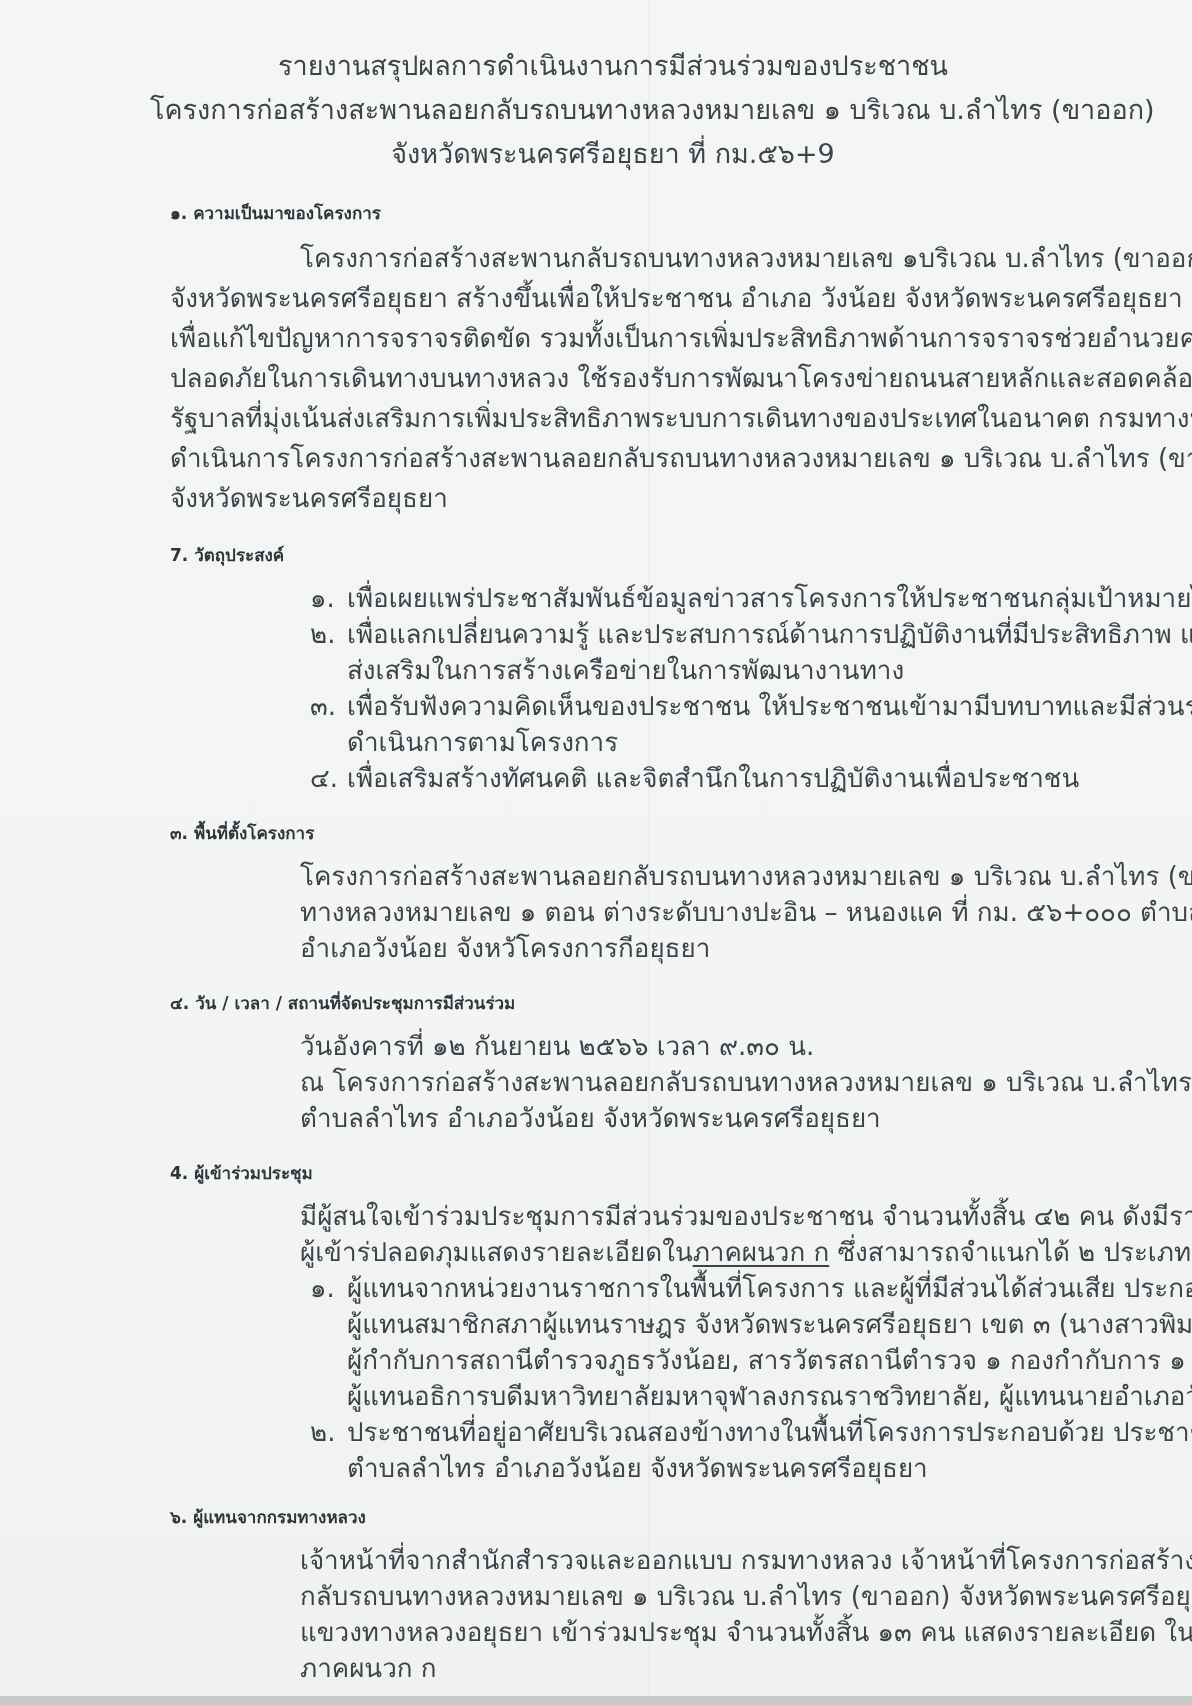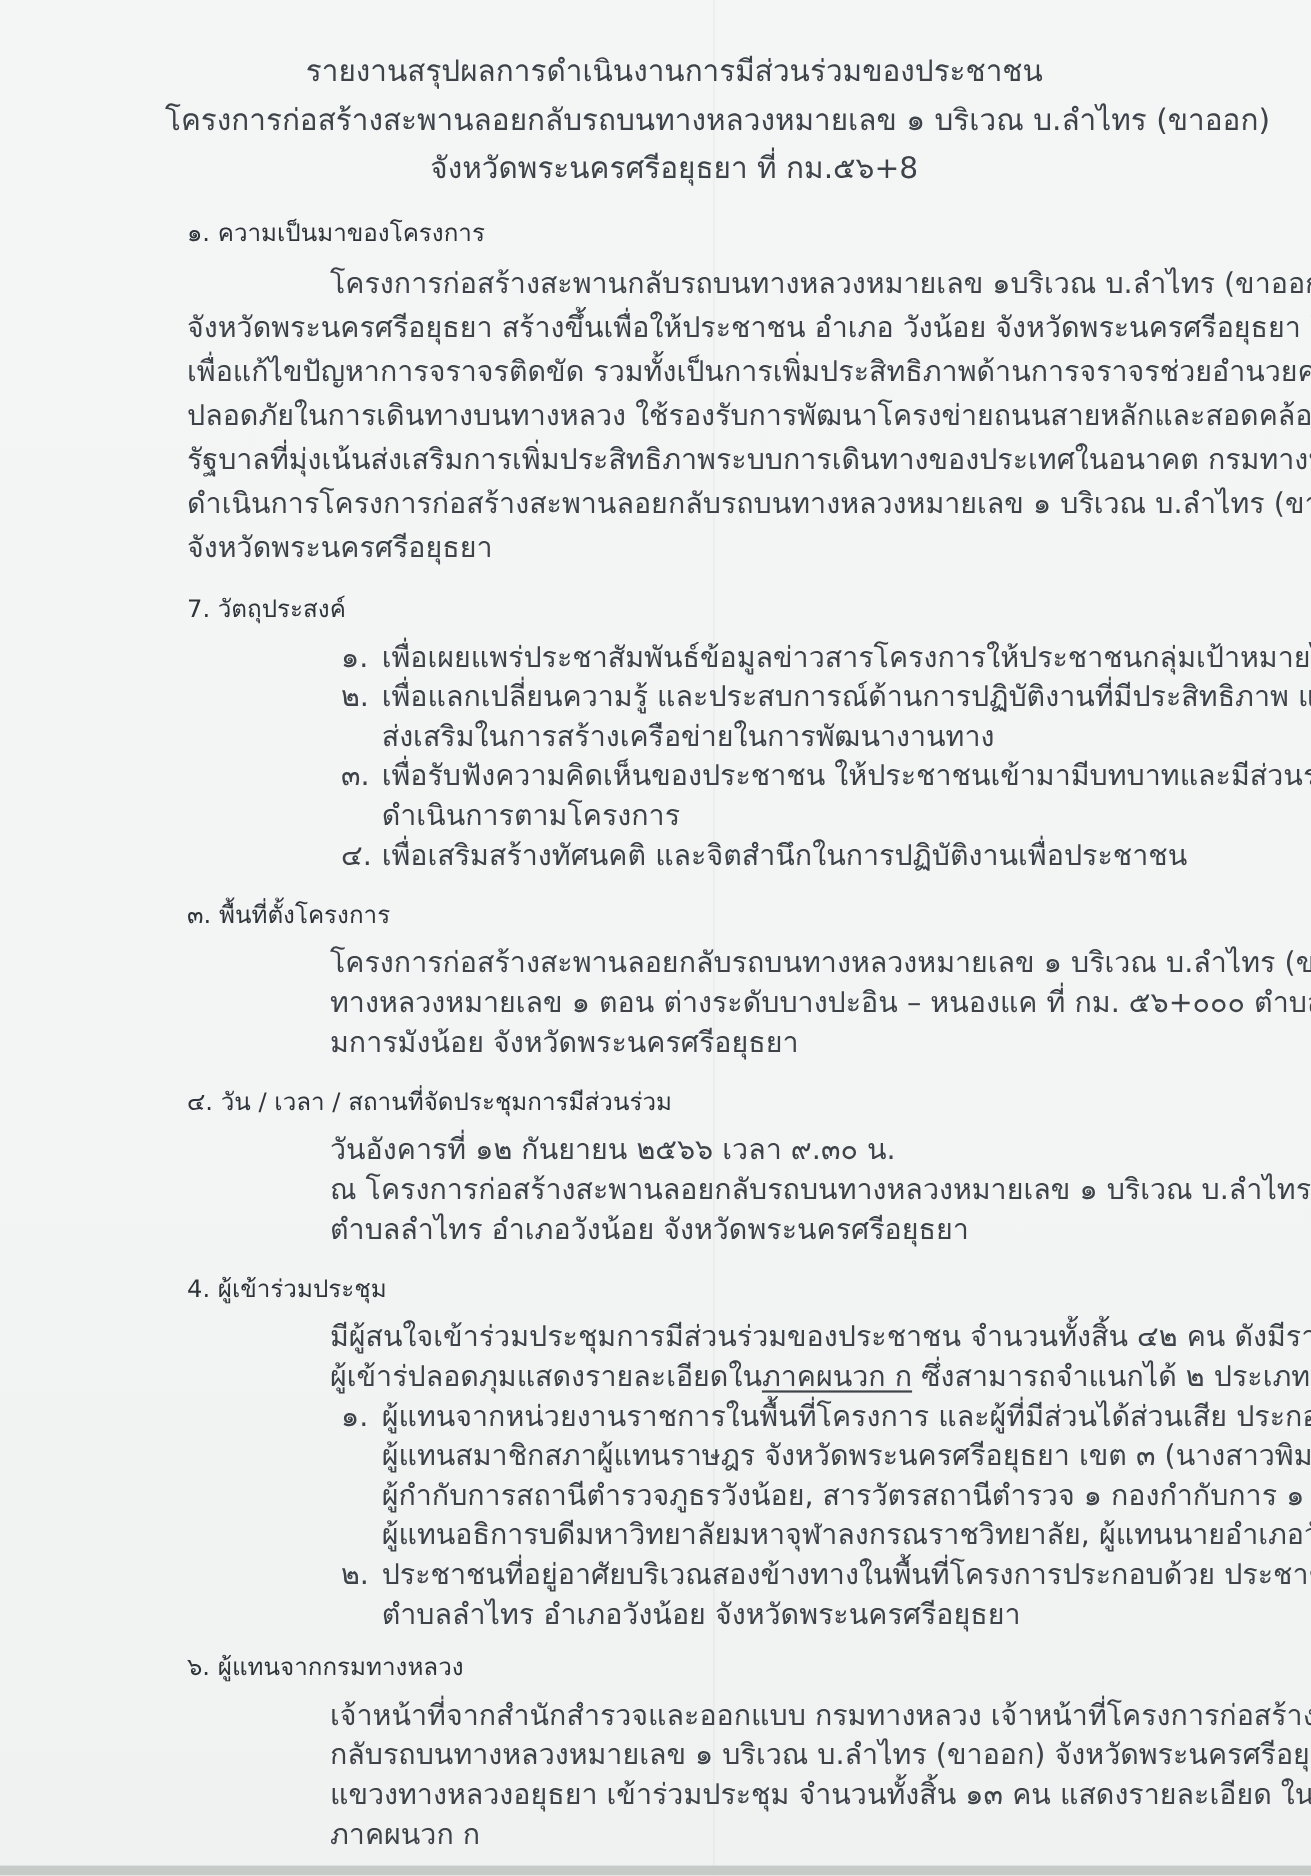--- a/index.html
+++ b/index.html
@@ -19,21 +19,21 @@
   }
   .bottom-strip{
     position:absolute;left:0;bottom:0;width:1192px;height:9px;
     background:linear-gradient(180deg,#d9ded b 0%,#c6cbc8 100%);
     background-color:#c6cbc8;
   }
   .content{padding:44px 116px 0 170px;}
   .title-block{text-align:center;margin-left:-20px;}
   .title-line{font-size:27px;line-height:44px;white-space:nowrap;}
   .sec-heading{
-    font-size:22px;font-weight:400;color:#2f343b;
+    font-size:17px;font-weight:700;color:#2f343b;
     line-height:34px;margin:20px 0 8px 0;white-space:nowrap;
   }
   .sec-heading.tight{margin-top:14px;}
   .ln{font-size:26px;line-height:40px;white-space:nowrap;}
   .ln.sm{line-height:36px;}
   .indent{padding-left:130px;}
   .list{margin-left:140px;}
   .list-item{display:flex;align-items:flex-start;}
   .num{flex:0 0 37px;font-size:26px;line-height:36px;}
   .item-lines{flex:1 1 auto;}
@@ -43,21 +43,21 @@
 <body>
 
 <div class="page">
   <div class="seam"></div>
 
   <div class="content">
 
     <div class="title-block">
       <div class="title-line">รายงานสรุปผลการดำเนินงานการมีส่วนร่วมของประชาชน</div>
       <div class="title-line">โครงการก่อสร้างสะพานลอยกลับรถบนทางหลวงหมายเลข ๑ บริเวณ บ.ลำไทร (ขาออก)</div>
-      <div class="title-line">จังหวัดพระนครศรีอยุธยา ที่ กม.๕๖+8</div>
+      <div class="title-line">จังหวัดพระนครศรีอยุธยา ที่ กม.๕๖+9</div>
     </div>
 
     <div>
       <div class="sec-heading">๑. ความเป็นมาของโครงการ</div>
       <div class="ln indent">โครงการก่อสร้างสะพานกลับรถบนทางหลวงหมายเลข ๑บริเวณ บ.ลำไทร (ขาออก)</div>
       <div class="ln">จังหวัดพระนครศรีอยุธยา สร้างขึ้นเพื่อให้ประชาชน อำเภอ วังน้อย จังหวัดพระนครศรีอยุธยา ใช้ในการกลับรถ</div>
       <div class="ln">เพื่อแก้ไขปัญหาการจราจรติดขัด รวมทั้งเป็นการเพิ่มประสิทธิภาพด้านการจราจรช่วยอำนวยความสะดวก</div>
       <div class="ln">ปลอดภัยในการเดินทางบนทางหลวง ใช้รองรับการพัฒนาโครงข่ายถนนสายหลักและสอดคล้องตามนโยบาย</div>
       <div class="ln">รัฐบาลที่มุ่งเน้นส่งเสริมการเพิ่มประสิทธิภาพระบบการเดินทางของประเทศในอนาคต กรมทางหลวงจึงได้</div>
       <div class="ln">ดำเนินการโครงการก่อสร้างสะพานลอยกลับรถบนทางหลวงหมายเลข ๑ บริเวณ บ.ลำไทร (ขาออก)</div>
@@ -93,21 +93,21 @@
             <div class="ln sm">เพื่อเสริมสร้างทัศนคติ และจิตสำนึกในการปฏิบัติงานเพื่อประชาชน</div>
           </div>
         </div>
       </div>
     </div>
 
     <div>
       <div class="sec-heading">๓. พื้นที่ตั้งโครงการ</div>
       <div class="ln sm indent">โครงการก่อสร้างสะพานลอยกลับรถบนทางหลวงหมายเลข ๑ บริเวณ บ.ลำไทร  (ขาออก)</div>
       <div class="ln sm indent">ทางหลวงหมายเลข ๑ ตอน ต่างระดับบางปะอิน – หนองแค ที่ กม. ๕๖+๐๐๐ ตำบลลำไทร</div>
-      <div class="ln sm indent">มการมังน้อย จังหวัดพระนครศรีอยุธยา</div>
+      <div class="ln sm indent">อำเภอวังน้อย จังหวัโครงการกีอยุธยา</div>
     </div>
 
     <div>
       <div class="sec-heading">๔. วัน / เวลา / สถานที่จัดประชุมการมีส่วนร่วม</div>
       <div class="ln sm indent">วันอังคารที่ ๑๒ กันยายน ๒๕๖๖ เวลา ๙.๓๐ น.</div>
       <div class="ln sm indent">ณ โครงการก่อสร้างสะพานลอยกลับรถบนทางหลวงหมายเลข ๑ บริเวณ บ.ลำไทร (ขาออก)</div>
       <div class="ln sm indent">ตำบลลำไทร อำเภอวังน้อย จังหวัดพระนครศรีอยุธยา</div>
     </div>
 
     <div>

